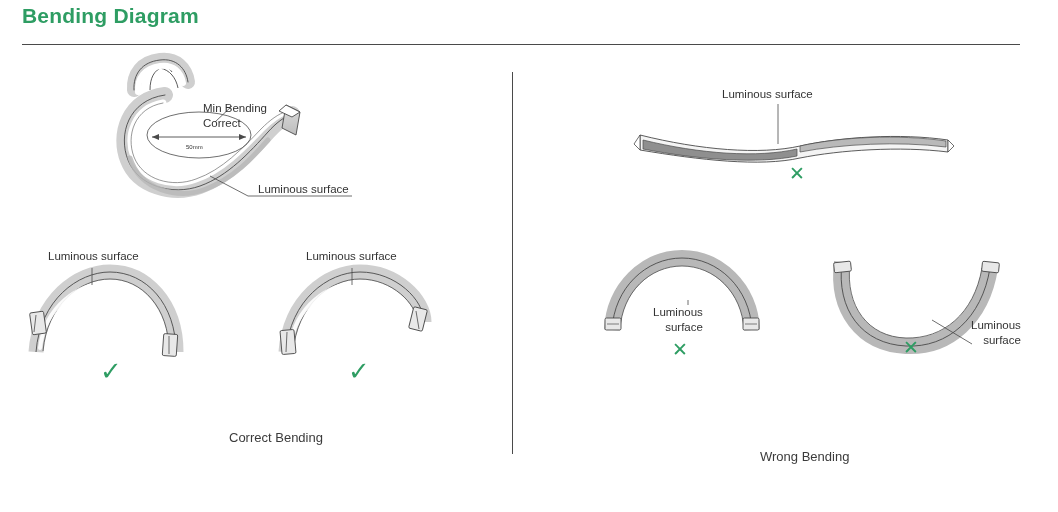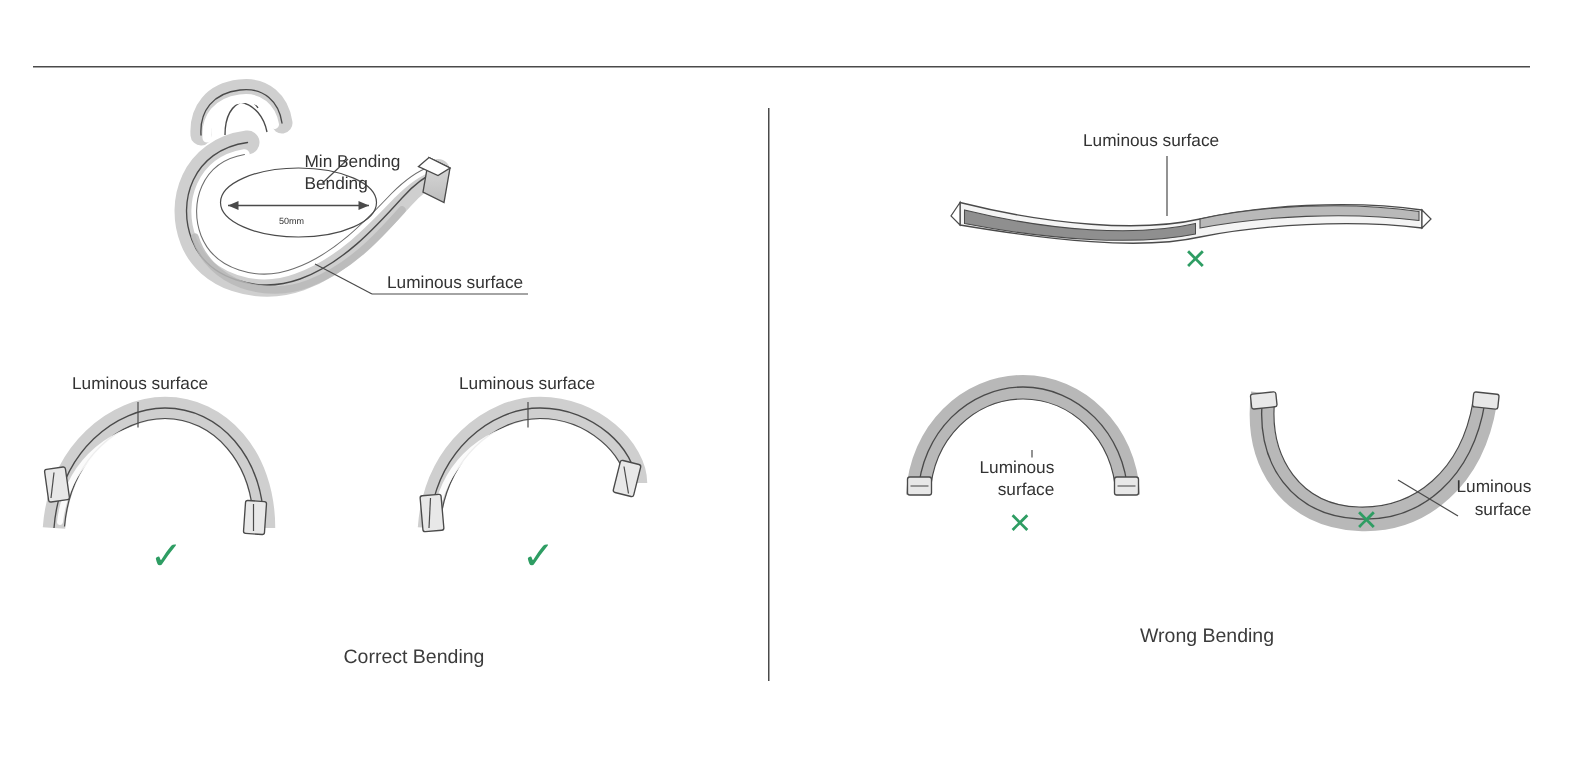--- a/index.html
+++ b/index.html
@@ -79,20 +79,21 @@
     font-size: 6px;
     fill: #333;
     font-family: "Liberation Sans", sans-serif;
   }
 </style>
 </head>
 <body>
 
 <div id="page">
 
+  <div class="title">Bending Diagram</div>
   <div class="title-rule"></div>
   <div class="divider"></div>
 
   <svg width="1058" height="512">
     <defs>
       <linearGradient id="gTop" x1="0" y1="0" x2="0" y2="1">
         <stop offset="0%" stop-color="#ffffff"></stop>
         <stop offset="100%" stop-color="#f2f2f2"></stop>
       </linearGradient>
       <linearGradient id="gSide" x1="0" y1="0" x2="0" y2="1">
@@ -197,21 +198,21 @@
       <path d="M850,264 C845,306 868,337 906,338 C943,339 974,314 982,268" fill="none" stroke="#4a4a4a" stroke-width="0.8"></path>
       <rect x="834" y="262" width="17" height="10" rx="1.5" transform="rotate(-6 842 267)" fill="#e8e8e8" stroke="#4a4a4a" stroke-width="0.9"></rect>
       <rect x="982" y="262" width="17" height="10" rx="1.5" transform="rotate(6 990 267)" fill="#e8e8e8" stroke="#4a4a4a" stroke-width="0.9"></rect>
 
       <line x1="932" y1="320" x2="972" y2="344" stroke="#4a4a4a" stroke-width="0.8"></line>
     </g>
   </svg>
 
   <div class="lbl" style="left:203px; top:70px;margin-top:31px;">
     <span>Min Bending</span><br>
-    <span>Bending</span>
+    <span>Correct</span>
   </div>
 
   <div class="lbl" style="left:258px; top:182px;">Luminous surface</div>
 
   <div class="lbl" style="left:48px; top:249px;">Luminous surface</div>
   <div class="lbl" style="left:306px; top:249px;">Luminous surface</div>
 
   <div class="mark-check" style="left:100px; top:358px;">✓</div>
   <div class="mark-check" style="left:348px; top:358px;">✓</div>
 
@@ -225,15 +226,15 @@
     <span>surface</span>
   </div>
   <div class="mark-cross" style="left:672px; top:340px;">✕</div>
 
   <div class="lbl center" style="left:971px; top:318px;">
     <span>Luminous</span><br>
     <span>surface</span>
   </div>
   <div class="mark-cross" style="left:903px; top:338px;">✕</div>
 
-  <div class="caption" style="left:760px; top:416px;">Wrong Bending</div>
+  <div class="caption" style="left:760px; top:449px;">Wrong Bending</div>
 
 </div>
 
 </body></html>

